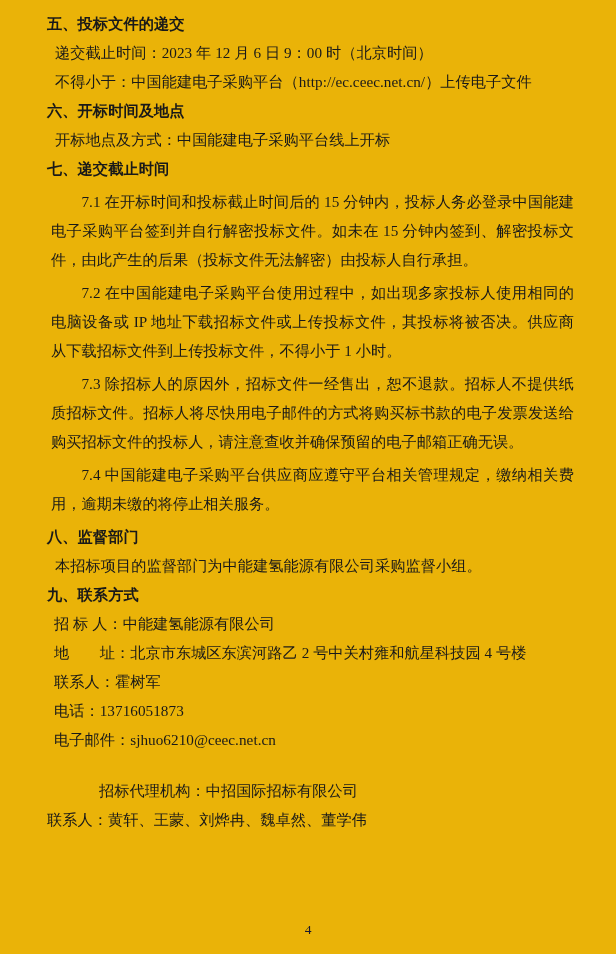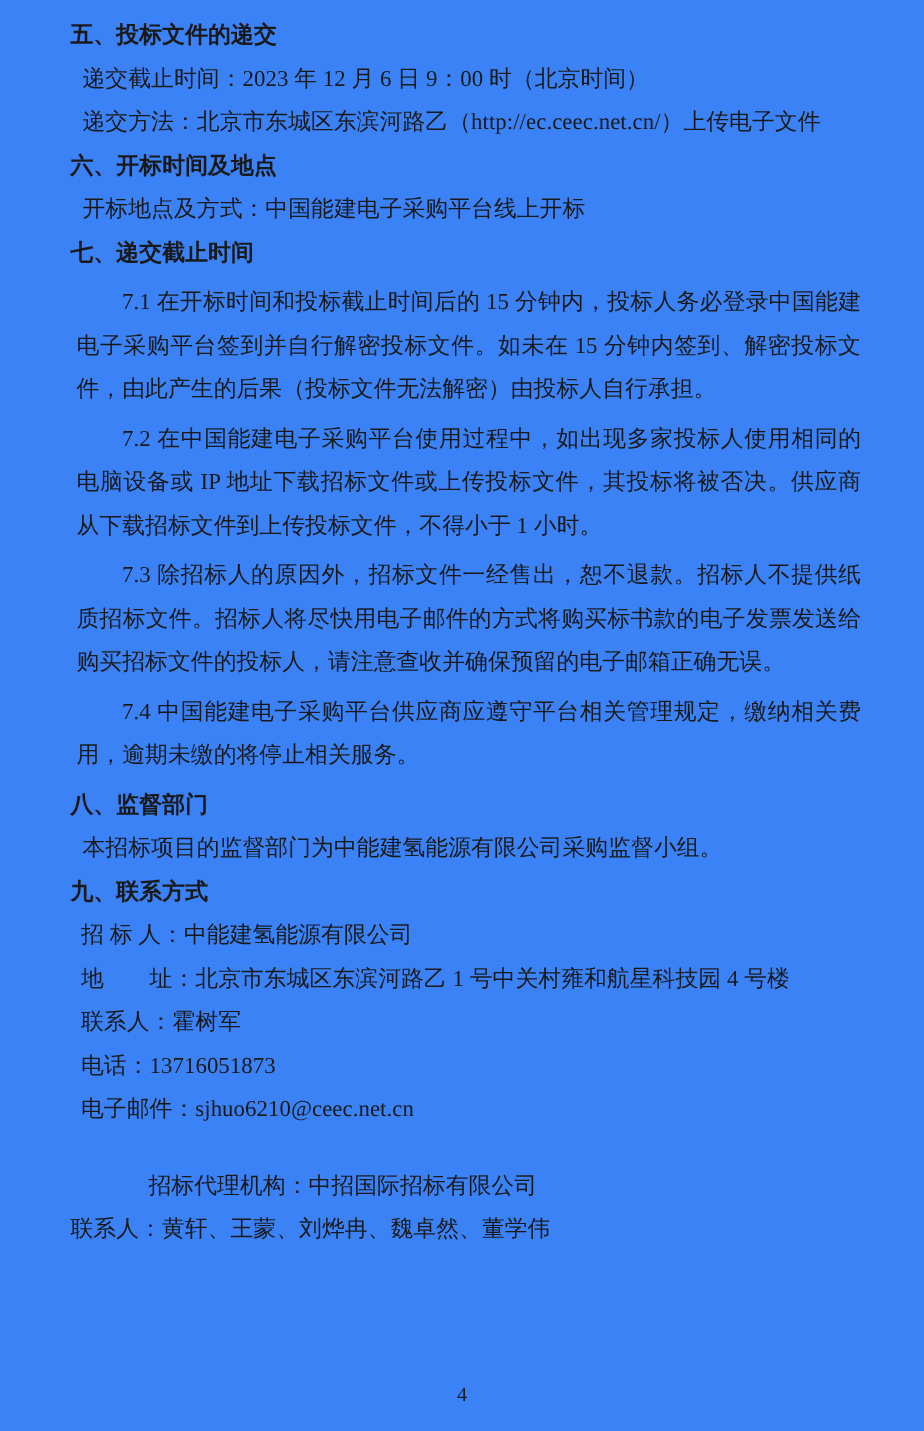--- a/index.html
+++ b/index.html
@@ -17,21 +17,21 @@
     -webkit-font-smoothing: antialiased;
   }
 
   .page {
     position: relative;
     width: 616px;
     height: 954px;
     box-sizing: border-box;
     padding: 0;
     overflow: hidden;
-    background: #3b82f6;
+    background: #eab308;
   }
 
   .content {
     position: absolute;
     left: 0;
     top: 0;
     width: 616px;
   }
 
   
@@ -112,38 +112,38 @@
 </head>
 <body>
 
 <div class="page">
   <div class="content">
 
     <div class="spacer-sm"></div>
 
     <h2 class="heading">五、投标文件的递交</h2>
     <p class="line">递交截止时间：2023 年 12 月 6 日 9：00 时（北京时间）</p>
-    <p class="line">递交方法：北京市东城区东滨河路乙（http://ec.ceec.net.cn/）上传电子文件</p>
+    <p class="line">不得小于：中国能建电子采购平台（http://ec.ceec.net.cn/）上传电子文件</p>
 
     <h2 class="heading">六、开标时间及地点</h2>
     <p class="line">开标地点及方式：中国能建电子采购平台线上开标</p>
 
     <h2 class="heading">七、递交截止时间</h2>
     <p class="para">7.1 在开标时间和投标截止时间后的 15 分钟内，投标人务必登录中国能建电子采购平台签到并自行解密投标文件。如未在 15 分钟内签到、解密投标文件，由此产生的后果（投标文件无法解密）由投标人自行承担。</p>
     <p class="para">7.2 在中国能建电子采购平台使用过程中，如出现多家投标人使用相同的电脑设备或 IP 地址下载招标文件或上传投标文件，其投标将被否决。供应商从下载招标文件到上传投标文件，不得小于 1 小时。</p>
     <p class="para tight">7.3 除招标人的原因外，招标文件一经售出，恕不退款。招标人不提供纸质招标文件。招标人将尽快用电子邮件的方式将购买标书款的电子发票发送给购买招标文件的投标人，请注意查收并确保预留的电子邮箱正确无误。</p>
     <p class="para">7.4 中国能建电子采购平台供应商应遵守平台相关管理规定，缴纳相关费用，逾期未缴的将停止相关服务。</p>
 
     <h2 class="heading">八、监督部门</h2>
     <p class="line">本招标项目的监督部门为中能建氢能源有限公司采购监督小组。</p>
 
     <h2 class="heading">九、联系方式</h2>
 
     <p class="contact-line">招 标 人：中能建氢能源有限公司</p>
-    <p class="contact-line">地　　址：北京市东城区东滨河路乙 1 号中关村雍和航星科技园 4 号楼</p>
+    <p class="contact-line">地　　址：北京市东城区东滨河路乙 2 号中关村雍和航星科技园 4 号楼</p>
     <p class="contact-line">联系人：霍树军</p>
     <p class="contact-line">电话：13716051873</p>
     <p class="contact-line">电子邮件：sjhuo6210@ceec.net.cn</p>
 
     <div class="spacer-md"></div>
 
     <p class="contact-line agency">招标代理机构：中招国际招标有限公司</p>
     <p class="contact-line agency-addr">联系人：黄轩、王蒙、刘烨冉、魏卓然、董学伟</p>
 
   </div>

